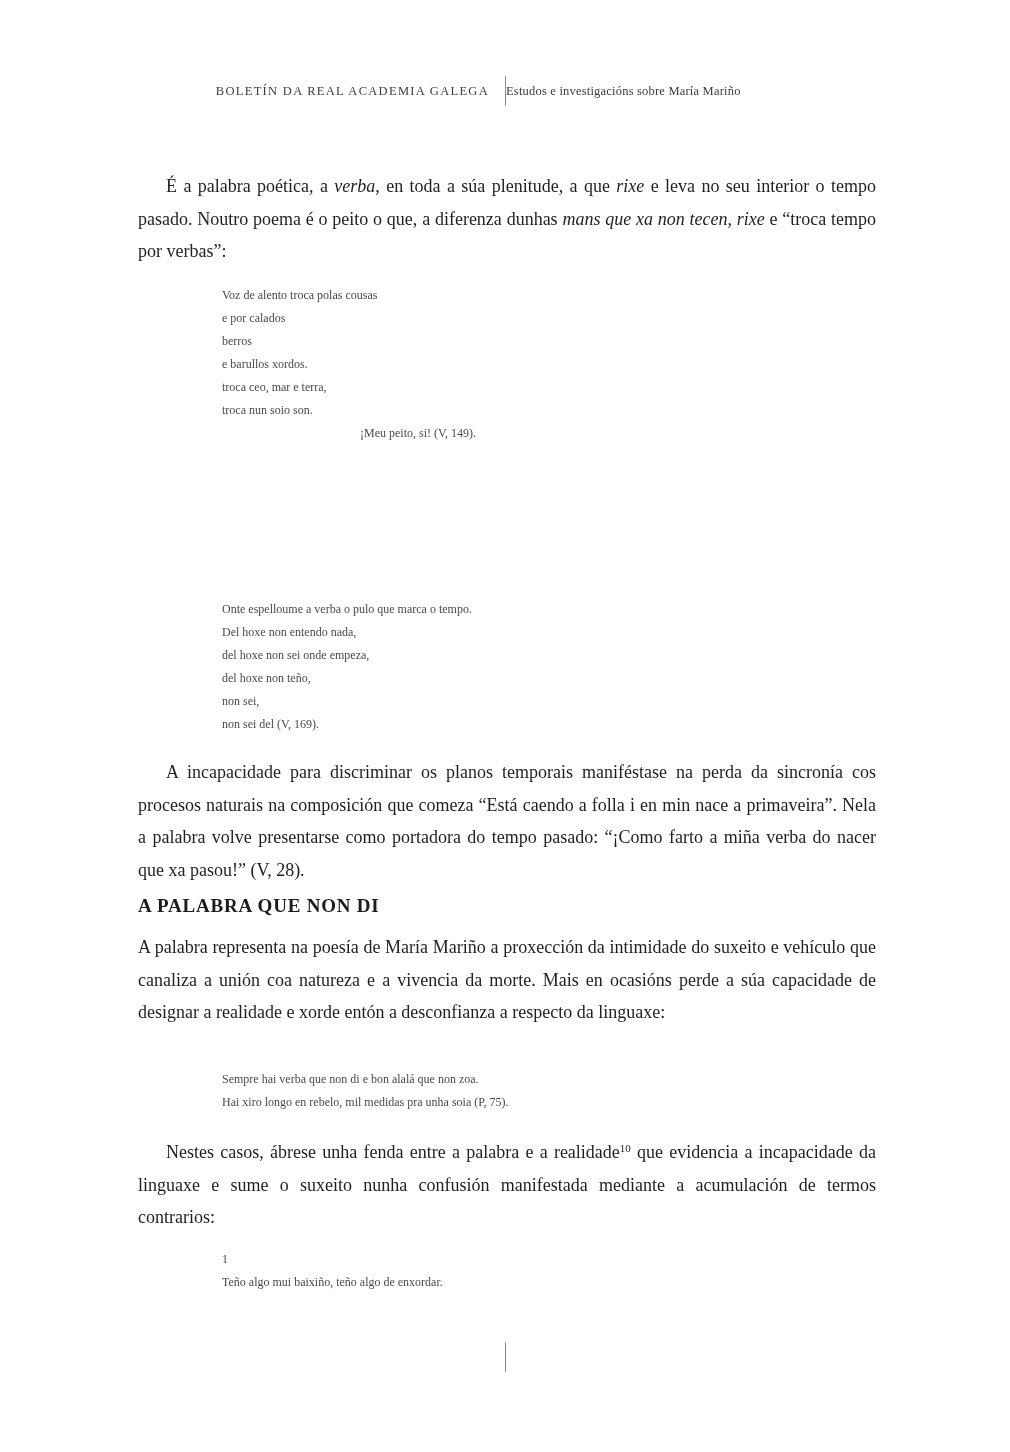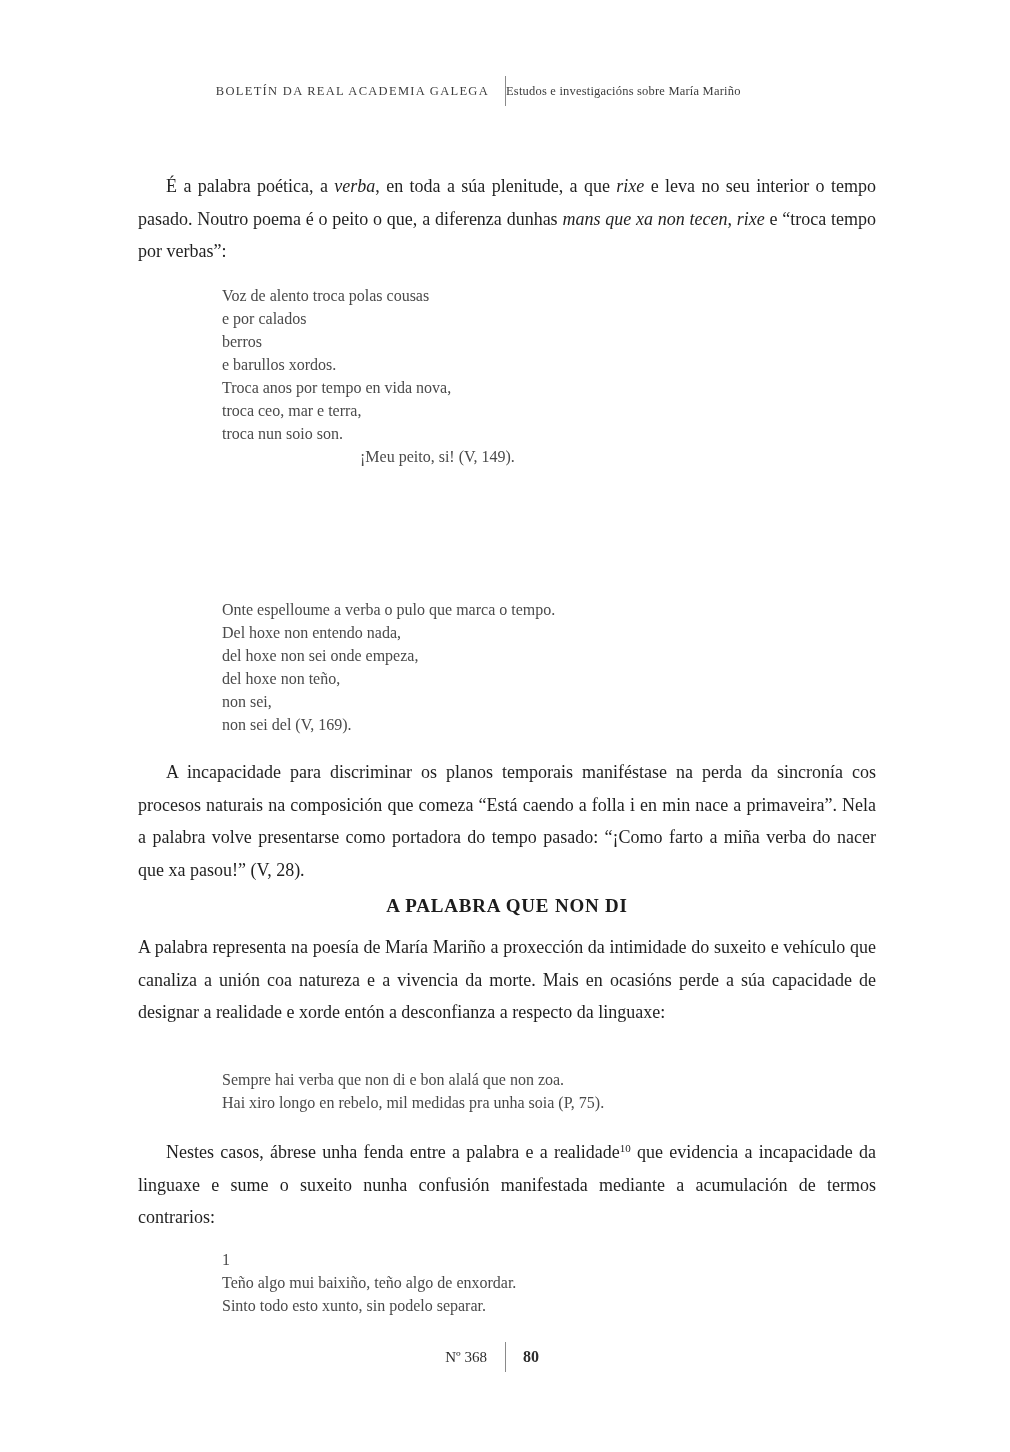--- a/index.html
+++ b/index.html
@@ -39,27 +39,27 @@
   .footer .right { padding-left: 18px; line-height: 30px; font-weight: bold; font-size: 16px; }
 
   
   .block { position: absolute; left: 138px; width: 738px; }
   .para {
     font-size: 18px; line-height: 32.5px;
     text-align: justify; color: #1f1f1f;
   }
   .indent { text-indent: 28px; }
   .poem {
-    font-size: 16px; line-height: 23px;
+    font-size: 12px; line-height: 23px;
     color: #4a4a4a; padding-left: 84px;
   }
   .poem-line.ind { padding-left: 138px; }
   .heading {
     font-size: 19px; font-weight: bold;
-    letter-spacing: 0.8px; color: #1c1c1c; text-align: center;
+    letter-spacing: 0.8px; color: #1c1c1c;
   }
   .it { font-style: italic; }
   .sup { font-size: 11px; vertical-align: 6px; line-height: 0; }
 
   .b-p1    { top: 170px; }
   .b-poem1 { top: 284px; }
   .b-p2    { top: 522px; }
   .b-poem2 { top: 598px; }
   .b-p3    { top: 756px; }
   .b-h2    { top: 895px; }
@@ -79,21 +79,20 @@
   </div>
   <div class="vdivider hd"></div>
 
   <div class="block b-p1 para indent"><span>É a palabra poética, a </span><span class="it">verba</span><span>, en toda a súa plenitude, a que </span><span class="it">rixe</span><span> e leva no seu interior o tempo pasado. Noutro poema é o peito o que, a diferenza dunhas </span><span class="it">mans que xa non tecen</span><span>, </span><span class="it">rixe</span><span> e “troca tempo por verbas”:</span></div>
 
   <div class="block b-poem1 poem">
       <div class="poem-line">Voz de alento troca polas cousas</div>
       <div class="poem-line">e por calados</div>
       <div class="poem-line">berros</div>
       <div class="poem-line">e barullos xordos.</div>
-      <div class="poem-line">Troca anos por tempo en vida nova,</div>
       <div class="poem-line">troca ceo, mar e terra,</div>
       <div class="poem-line">troca nun soio son.</div>
       <div class="poem-line ind">¡Meu peito, si! (V, 149).</div>
     </div>
 
 
   <div class="block b-poem2 poem">
       <div class="poem-line">Onte espelloume a verba o pulo que marca o tempo.</div>
       <div class="poem-line">Del hoxe non entendo nada,</div>
       <div class="poem-line">del hoxe non sei onde empeza,</div>
@@ -111,22 +110,17 @@
   <div class="block b-poem3 poem">
       <div class="poem-line">Sempre hai verba que non di e bon alalá que non zoa.</div>
       <div class="poem-line">Hai xiro longo en rebelo, mil medidas pra unha soia (P, 75).</div>
     </div>
 
   <div class="block b-p5 para indent"><span>Nestes casos, ábrese unha fenda entre a palabra e a realidade</span><span class="sup">10</span><span> que evidencia a incapacidade da linguaxe e sume o suxeito nunha confusión manifestada mediante a acumulación de termos contrarios:</span></div>
 
   <div class="block b-poem4 poem">
       <div class="poem-line">1</div>
       <div class="poem-line">Teño algo mui baixiño, teño algo de enxordar.</div>
-      <div class="poem-line">Sinto todo esto xunto, sin podelo separar.</div>
     </div>
 
-  <div class="runhead footer">
-    <div class="left">Nº 368</div>
-    <div class="right">80</div>
-  </div>
   <div class="vdivider ft"></div>
 
 </div>
 
 </body></html>

